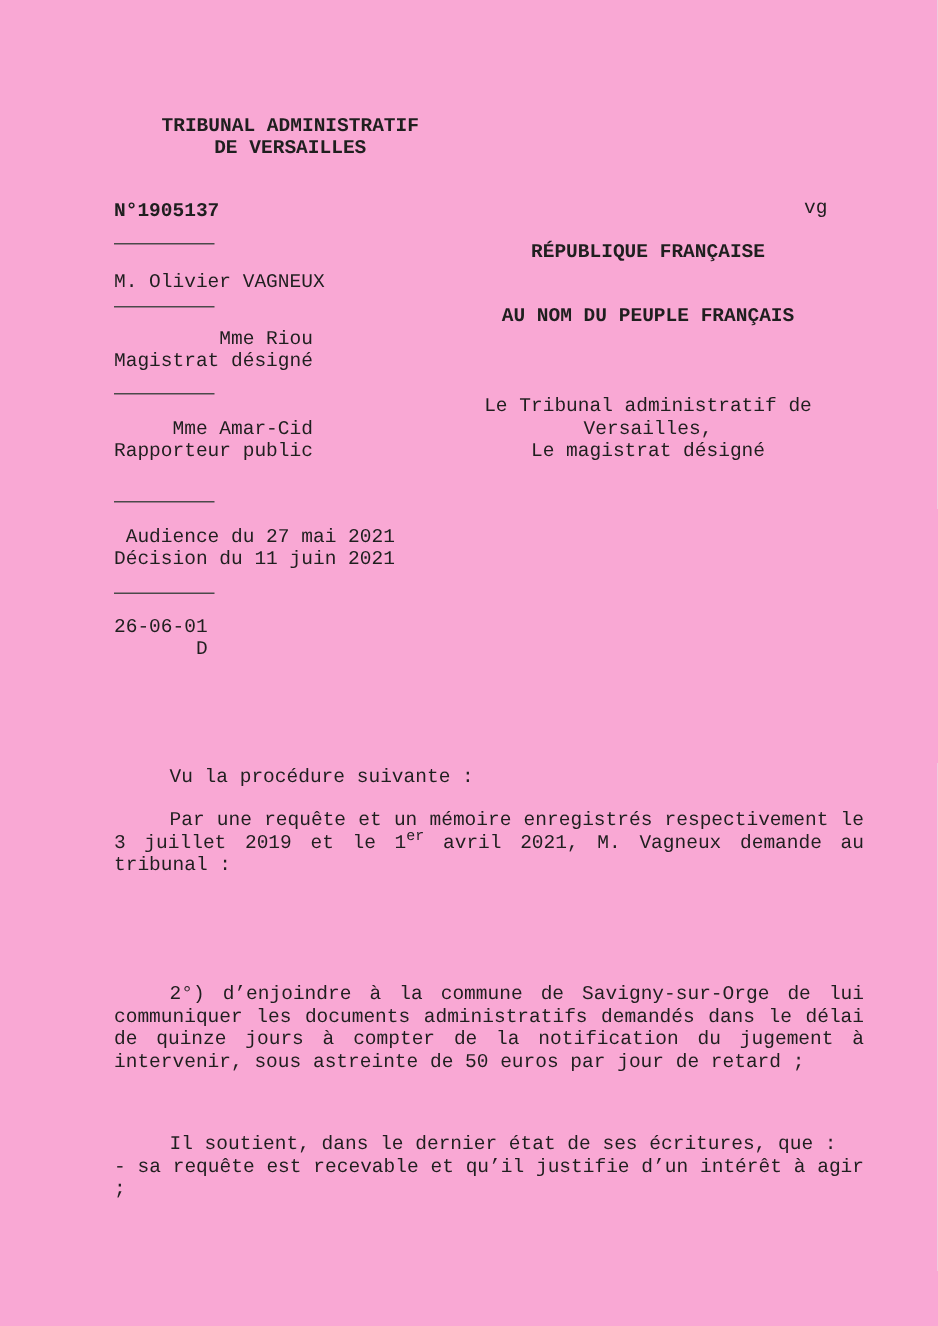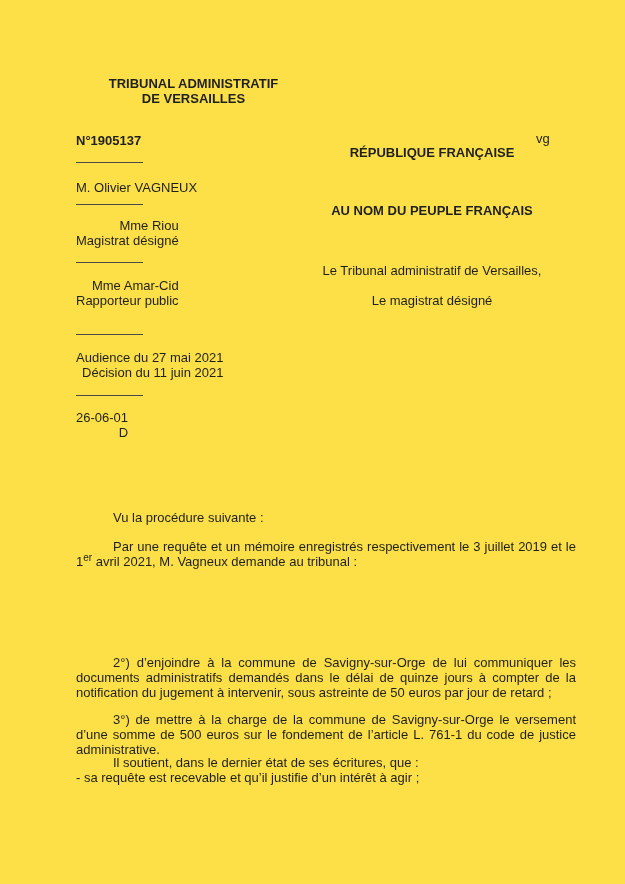--- a/index.html
+++ b/index.html
@@ -5,22 +5,22 @@
   html, body {
     margin: 0;
     padding: 0;
     background: #e8e8e8;
   }
   .page {
     position: relative;
     width: 625px;
     height: 884px;
     margin: 0 auto;
-    background: #fde047;
-    font-family: Liberation Sans, sans-serif;
+    background: #f9a8d4;
+    font-family: Liberation Mono, monospace;
     font-size: 13px;
     line-height: 15px;
     color: #1f1f1f;
     overflow: hidden;
   }
   .abs { position: absolute; text-align: right; }
   .b { font-weight: bold; }
   .ctr { text-align: center; }
   .sep {
     border-top: 1px solid #4a4a4a;
@@ -69,32 +69,31 @@
     <div>Audience du 27 mai 2021</div>
     <div>Décision du 11 juin 2021</div>
   </div>
   <div class="abs sep" style="left:76px; top:395px;"></div>
 
   <div class="abs" style="left:76px; top:410px;">
     <div>26-06-01</div>
     <div>D</div>
   </div>
 
-  <div class="abs ctr b" style="left:302px; top:145px; width:260px;">RÉPUBLIQUE FRANÇAISE</div>
+  <div class="abs ctr b" style="left:302px; top:160px; width:260px;">RÉPUBLIQUE FRANÇAISE</div>
   <div class="abs ctr b" style="left:302px; top:203px; width:260px;">AU NOM DU PEUPLE FRANÇAIS</div>
   <div class="abs ctr" style="left:302px; top:263px; width:260px;">Le Tribunal administratif de Versailles,</div>
   <div class="abs ctr" style="left:302px; top:293px; width:260px;">Le magistrat désigné</div>
 
   <div class="abs body-par" style="left:76px; top:510px;">Vu la procédure suivante :</div>
 
   <div class="abs body-par" style="left:76px; top:539px;">
     <span>Par une requête et un mémoire enregistrés respectivement le 3 juillet 2019 et le 1</span><sup>er</sup><span> avril 2021, M. Vagneux demande au tribunal :</span>
   </div>
 
 
   <div class="abs body-par" style="left:76px; top:655px;">2°) d’enjoindre à la commune de Savigny-sur-Orge de lui communiquer les documents administratifs demandés dans le délai de quinze jours à compter de la notification du jugement à intervenir, sous astreinte de 50 euros par jour de retard ;</div>
 
-  <div class="abs body-par" style="left:76px; top:712px;">3°) de mettre à la charge de la commune de Savigny-sur-Orge le versement d’une somme de 500 euros sur le fondement de l’article L. 761-1 du code de justice administrative.</div>
 
   <div class="abs body-par no-indent" style="left:76px; top:770px;">- sa requête est recevable et qu’il justifie d’un intérêt à agir ;</div>
   <div class="abs body-par" style="left:76px; top:755px;">Il soutient, dans le dernier état de ses écritures, que :</div>
 
 </div>
 
 </body></html>

